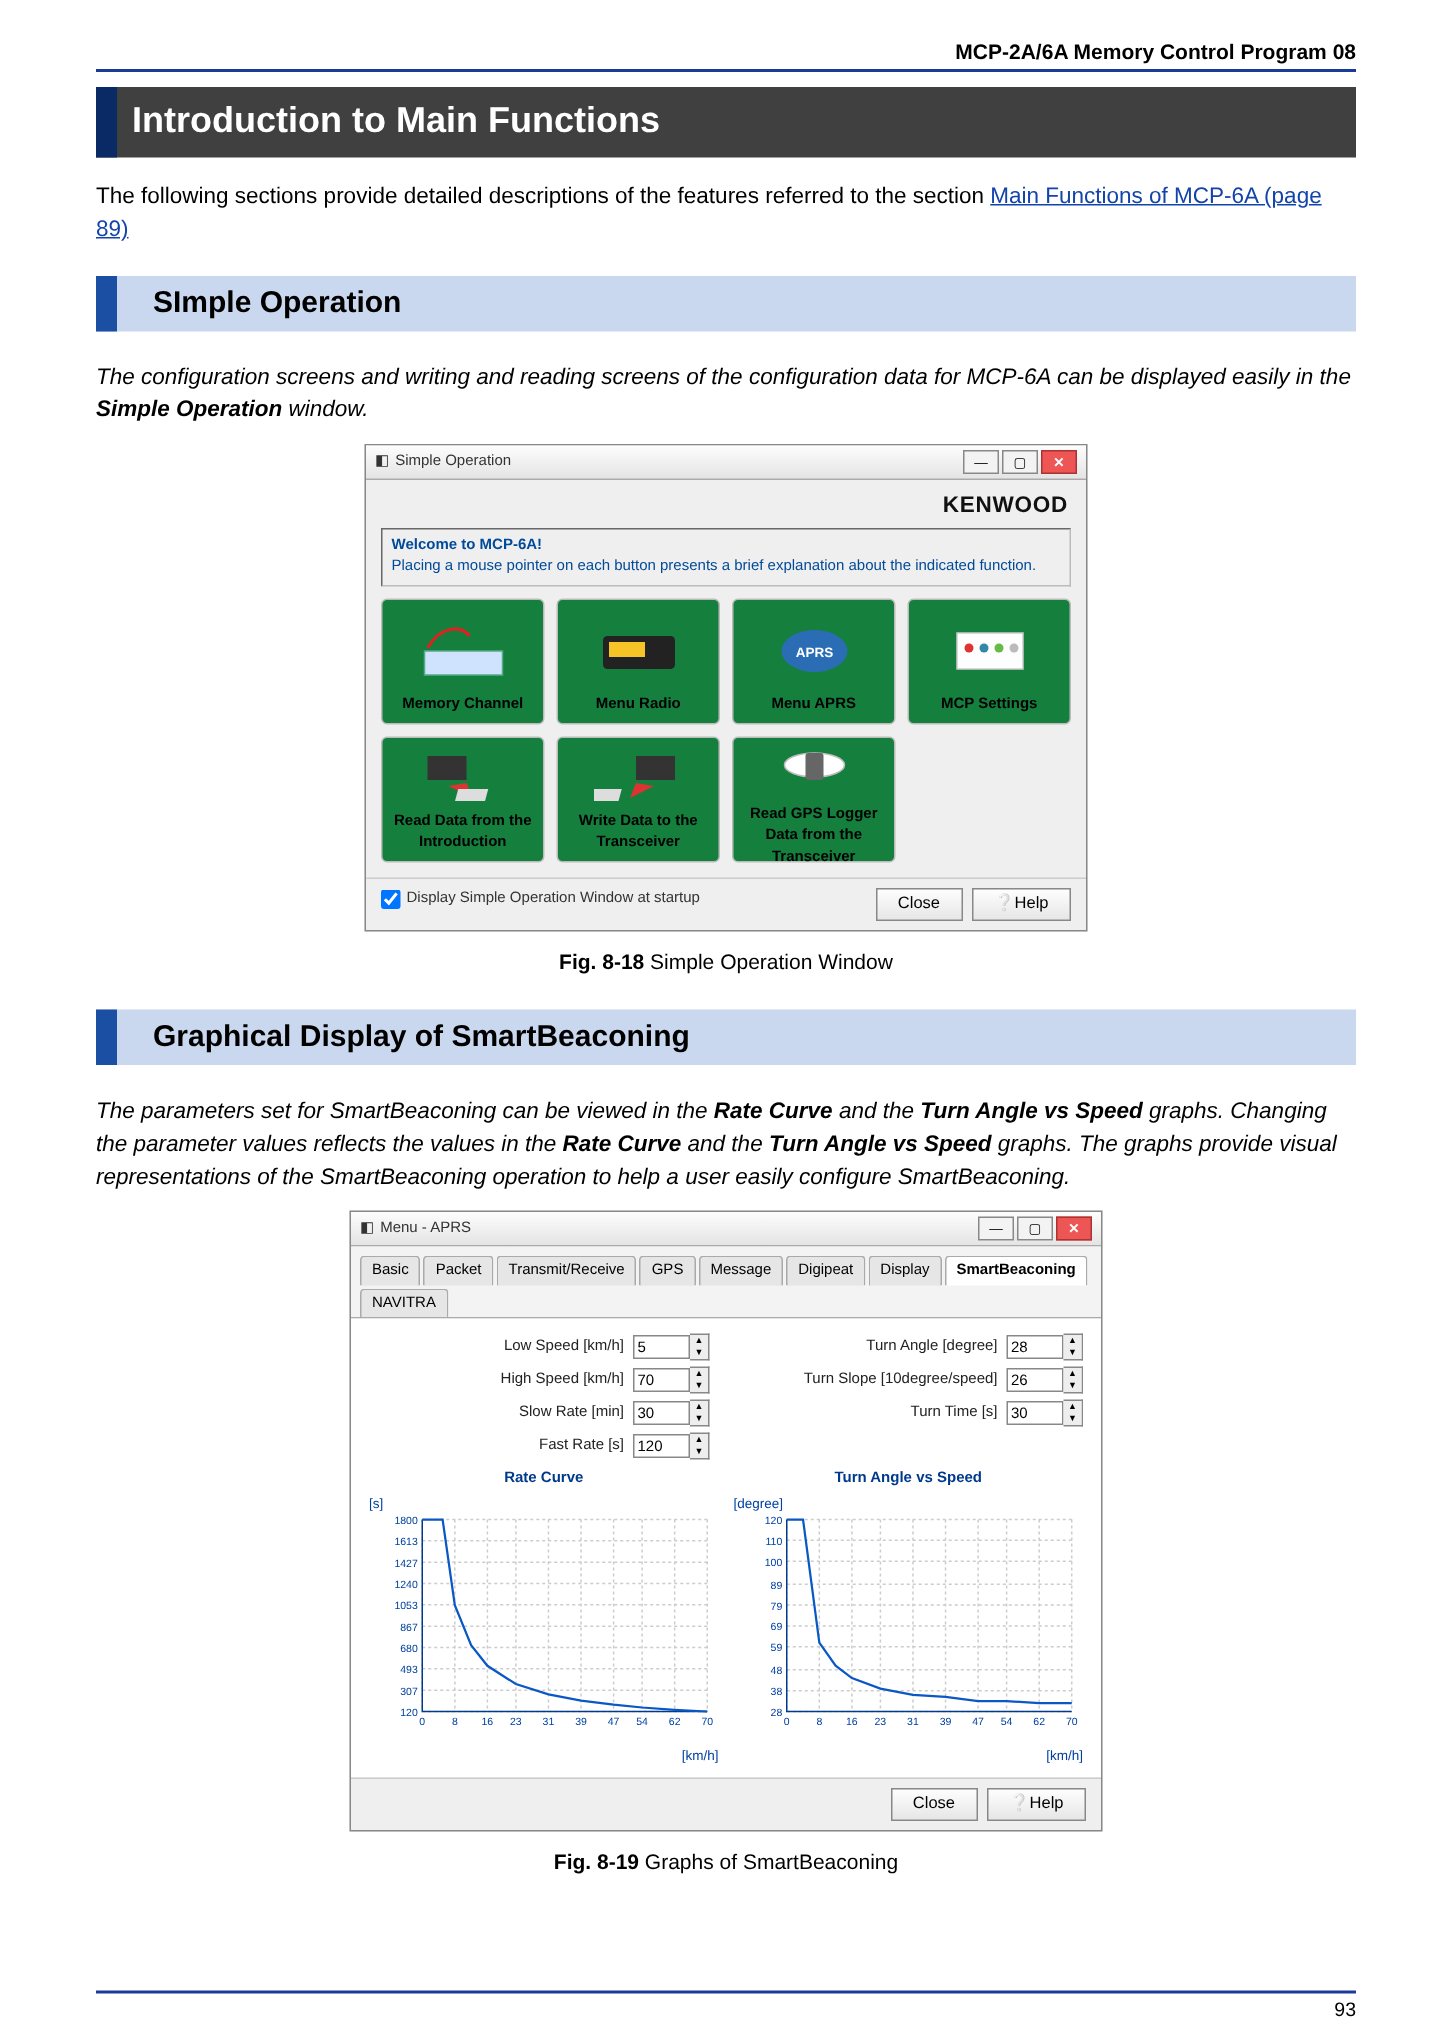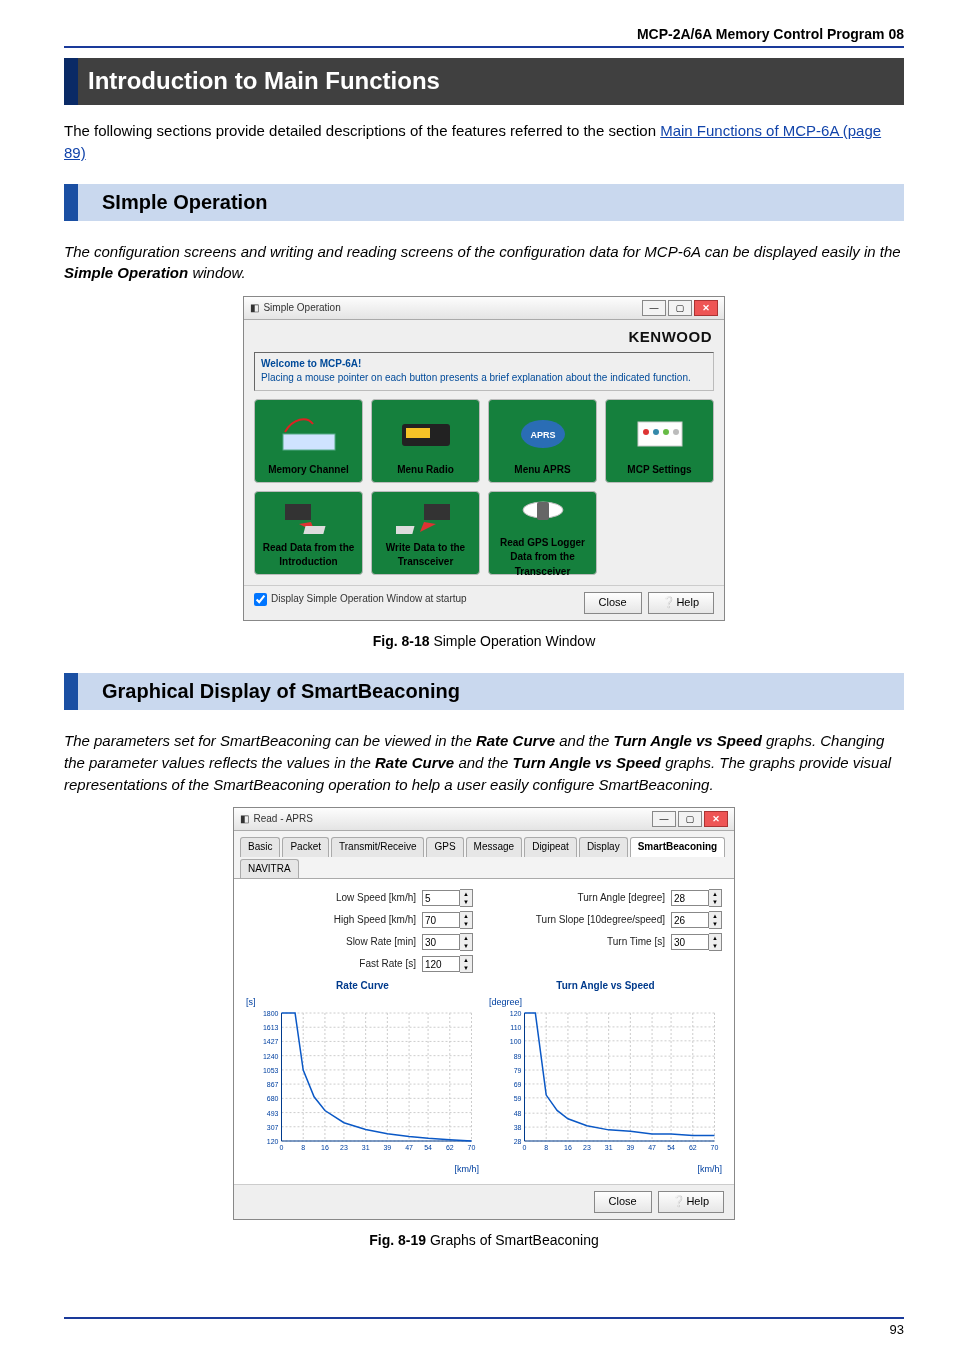--- a/index.html
+++ b/index.html
@@ -238,21 +238,21 @@
 .ss2-footer {
   display: flex;
   justify-content: flex-end;
   gap: 6px;
   padding: 6px 10px;
   border-top: 1px solid #ccc;
   background: #efefef;
 }
 .page-footer {
   position: absolute;
-  bottom: 10px;
+  bottom: 0;
   right: 50px;
   font-size: 13px;
   border-top: 2px solid #1a3a9a;
   width: calc(100% - 114px);
   text-align: right;
   padding-top: 2px;
 }
 
 .tile-icon svg { width: 60px; height: 40px; }
 </style>
@@ -394,21 +394,21 @@
 
   <p class="body">
     <span>The parameters set for SmartBeaconing can be viewed in the </span><b>Rate Curve</b><span> and the </span><b>Turn Angle vs Speed</b><span> graphs. Changing the parameter values reflects the values in the </span><b>Rate Curve</b><span> and the </span><b>Turn Angle vs Speed</b><span> graphs. The graphs provide visual representations of the SmartBeaconing operation to help a user easily configure SmartBeaconing.</span>
   </p>
 
   <div class="screenshot2-wrap">
     <div class="screenshot2">
       <div class="win-title">
         <div class="win-title-left">
           <span>◧</span>
-          <span>Read - APRS</span>
+          <span>Menu - APRS</span>
         </div>
         <div class="win-btns">
           <div class="win-btn">—</div>
           <div class="win-btn">▢</div>
           <div class="win-btn close">✕</div>
         </div>
       </div>
       <div class="tabs" id="sb-tabs">
           <div class="tab">Basic</div>
           <div class="tab">Packet</div>

